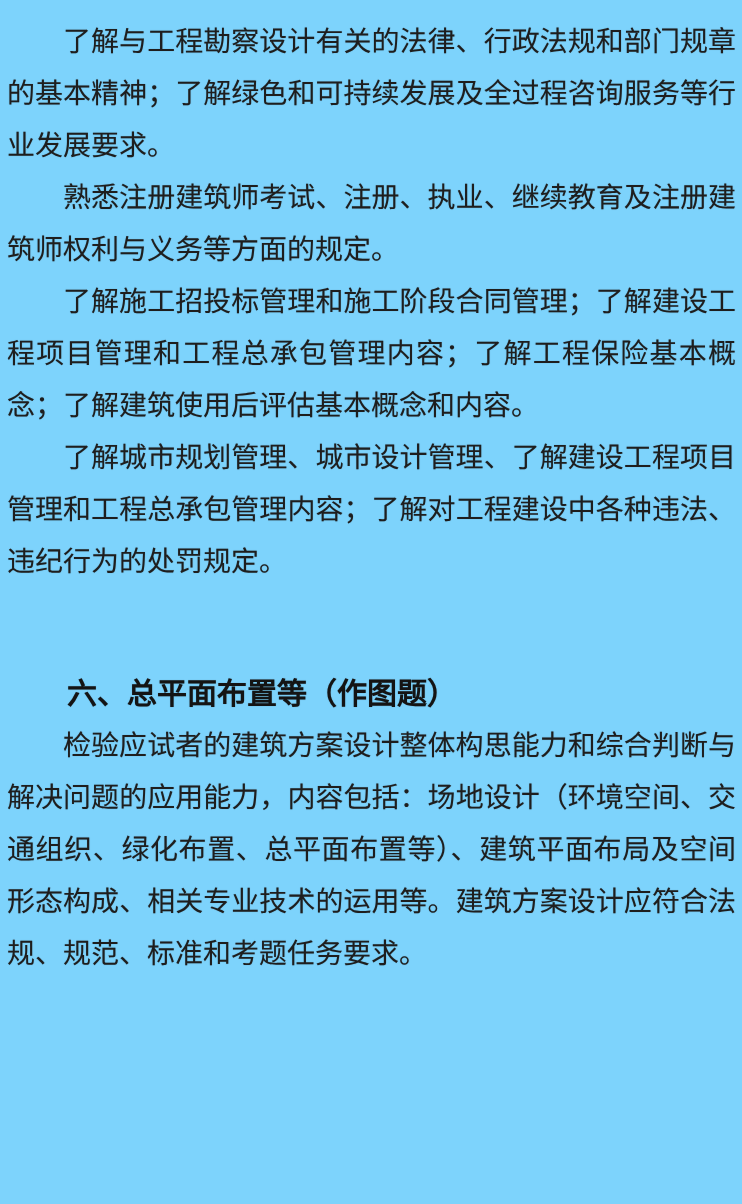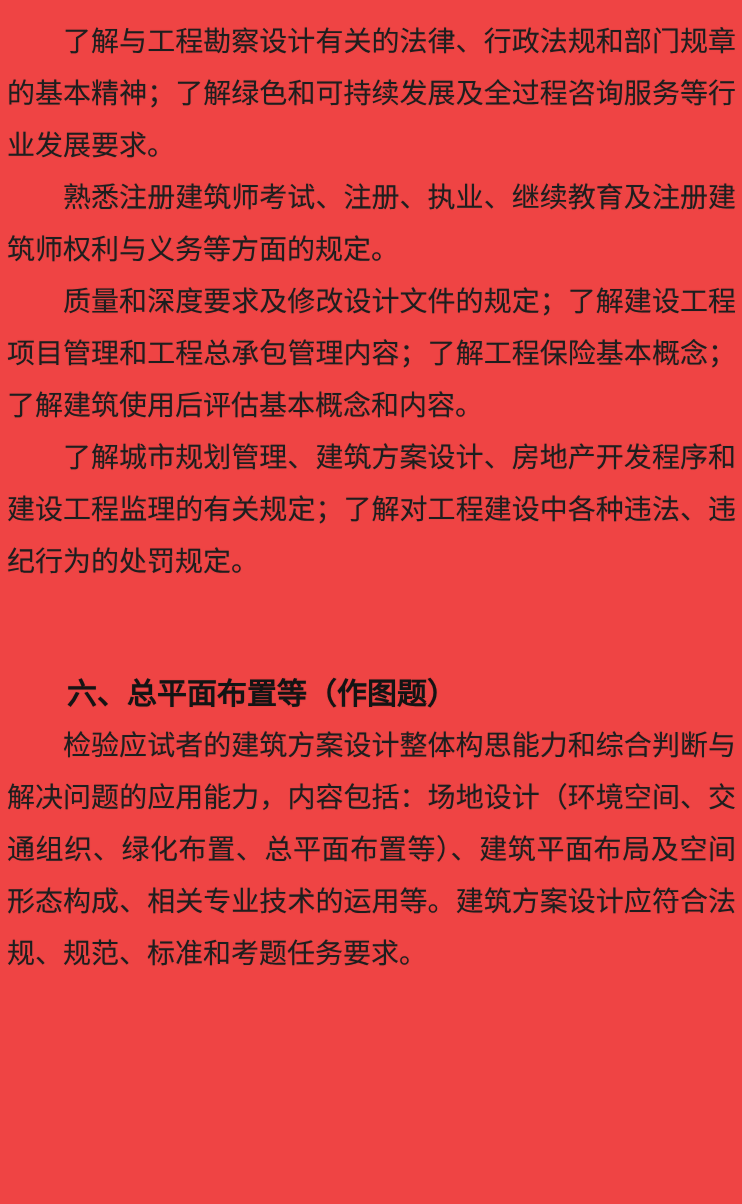--- a/index.html
+++ b/index.html
@@ -5,21 +5,21 @@
   html, body {
     margin: 0;
     padding: 0;
     background: #ffffff;
   }
   .page {
     position: relative;
     width: 742px;
     height: 1204px;
     box-sizing: border-box;
-    background: #ef4444;
+    background: #7dd3fc;
     padding: 16px 6px 0 7px;
     overflow: hidden;
   }
   .body-paragraph {
     margin: 0;
     font-family: "Liberation Serif", "DejaVu Serif", serif;
     font-size: 28px;
     line-height: 52px;
     color: #1e1e1e;
     text-align: justify;
@@ -41,22 +41,22 @@
 </style>
 </head>
 <body>
 
 <div class="page">
 
   <p class="body-paragraph">了解与工程勘察设计有关的法律、行政法规和部门规章的基本精神；了解绿色和可持续发展及全过程咨询服务等行业发展要求。</p>
 
   <p class="body-paragraph">熟悉注册建筑师考试、注册、执业、继续教育及注册建筑师权利与义务等方面的规定。</p>
 
-  <p class="body-paragraph">质量和深度要求及修改设计文件的规定；了解建设工程项目管理和工程总承包管理内容；了解工程保险基本概念；了解建筑使用后评估基本概念和内容。</p>
+  <p class="body-paragraph">了解施工招投标管理和施工阶段合同管理；了解建设工程项目管理和工程总承包管理内容；了解工程保险基本概念；了解建筑使用后评估基本概念和内容。</p>
 
 
-  <p class="body-paragraph">了解城市规划管理、建筑方案设计、房地产开发程序和建设工程监理的有关规定；了解对工程建设中各种违法、违纪行为的处罚规定。</p>
+  <p class="body-paragraph">了解城市规划管理、城市设计管理、了解建设工程项目管理和工程总承包管理内容；了解对工程建设中各种违法、违纪行为的处罚规定。</p>
 
   <h2 class="section-heading">六、总平面布置等（作图题）</h2>
 
   <p class="body-paragraph">检验应试者的建筑方案设计整体构思能力和综合判断与解决问题的应用能力，内容包括：场地设计（环境空间、交通组织、绿化布置、总平面布置等）、建筑平面布局及空间形态构成、相关专业技术的运用等。建筑方案设计应符合法规、规范、标准和考题任务要求。</p>
 
 </div>
 
 </body></html>

